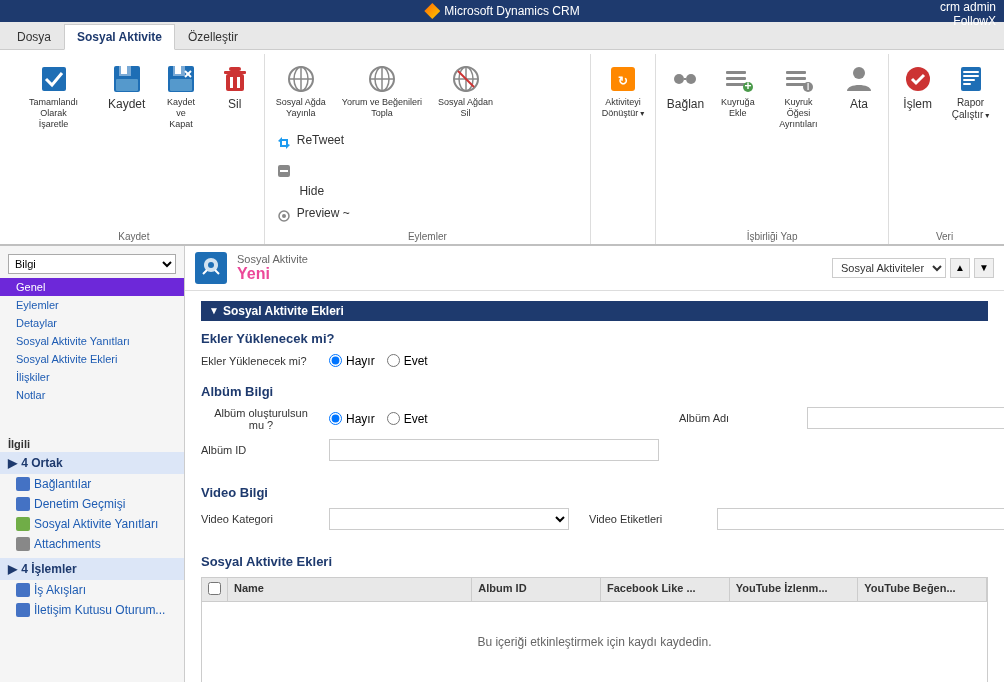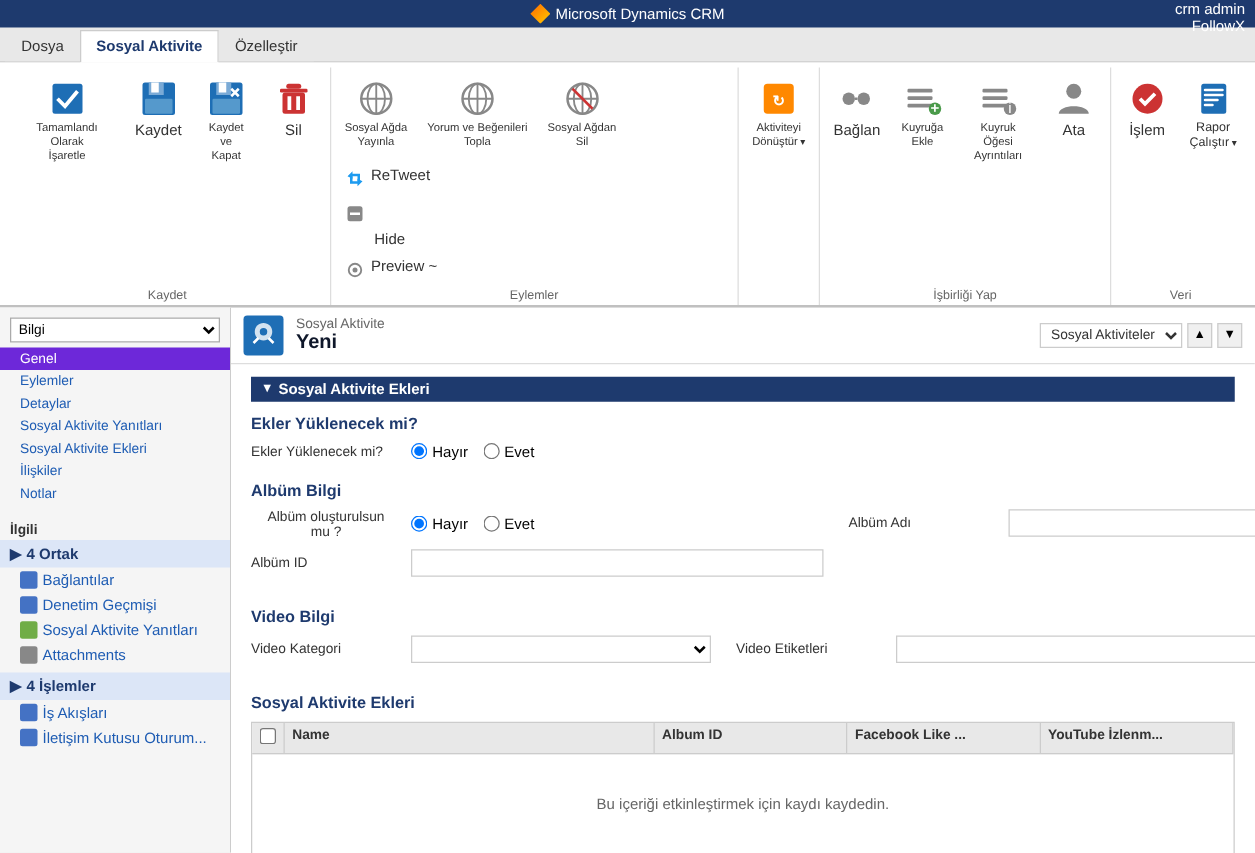--- a/index.html
+++ b/index.html
@@ -168,20 +168,21 @@
       color: #1e5cb3;
       cursor: pointer;
       font-size: 11px;
     }
     .sidebar-item.active { background: #6d28d9; color: white; }
     .sidebar-section-title {
       padding: 6px 8px 2px 8px;
       font-weight: bold;
       font-size: 11px;
       color: #333;
+      margin-top: 20px;
     }
     .sidebar-item-with-icon {
       padding: 3px 8px 3px 16px;
       color: #1e5cb3;
       cursor: pointer;
       font-size: 11px;
       display: flex;
       align-items: center;
       gap: 4px;
     }
@@ -211,21 +212,21 @@
     .content-header-icon {
       width: 32px; height: 32px;
       background: #1e6eb5;
       border-radius: 3px;
       margin-right: 10px;
       display: flex; align-items: center; justify-content: center;
       color: white; font-size: 16px;
     }
     .content-header-text { flex: 1; }
     .content-header-text .entity-type { font-size: 11px; color: #666; }
-    .content-header-text .entity-name { font-size: 16px; font-weight: bold; color: #0f172a; }
+    .content-header-text .entity-name { font-size: 16px; font-weight: bold; color: #ec4899; }
     .content-header-nav {
       display: flex;
       align-items: center;
       gap: 4px;
     }
     .nav-select {
       border: 1px solid #ccc;
       padding: 2px 4px;
       font-size: 11px;
       color: #333;
@@ -744,20 +745,21 @@
         <div class="form-subsection-title">Sosyal Aktivite Ekleri</div>
         <div class="table-container">
           <div class="table-header-row">
             <div class="table-header-cell" style="flex:0 0 24px;">
               <input type="checkbox" style="">
             </div>
             <div class="table-header-cell name-col">Name</div>
             <div class="table-header-cell">Album ID</div>
             <div class="table-header-cell">Facebook Like ...</div>
             <div class="table-header-cell">YouTube İzlenm...</div>
+            <div class="table-header-cell">YouTube Beğen...</div>
           </div>
           <div class="table-body" style="height: 80px;">
             <span>Bu içeriği etkinleştirmek için kaydı kaydedin.</span>
           </div>
         </div>
       </div>
     </div>
   </div>
 </div>
 

